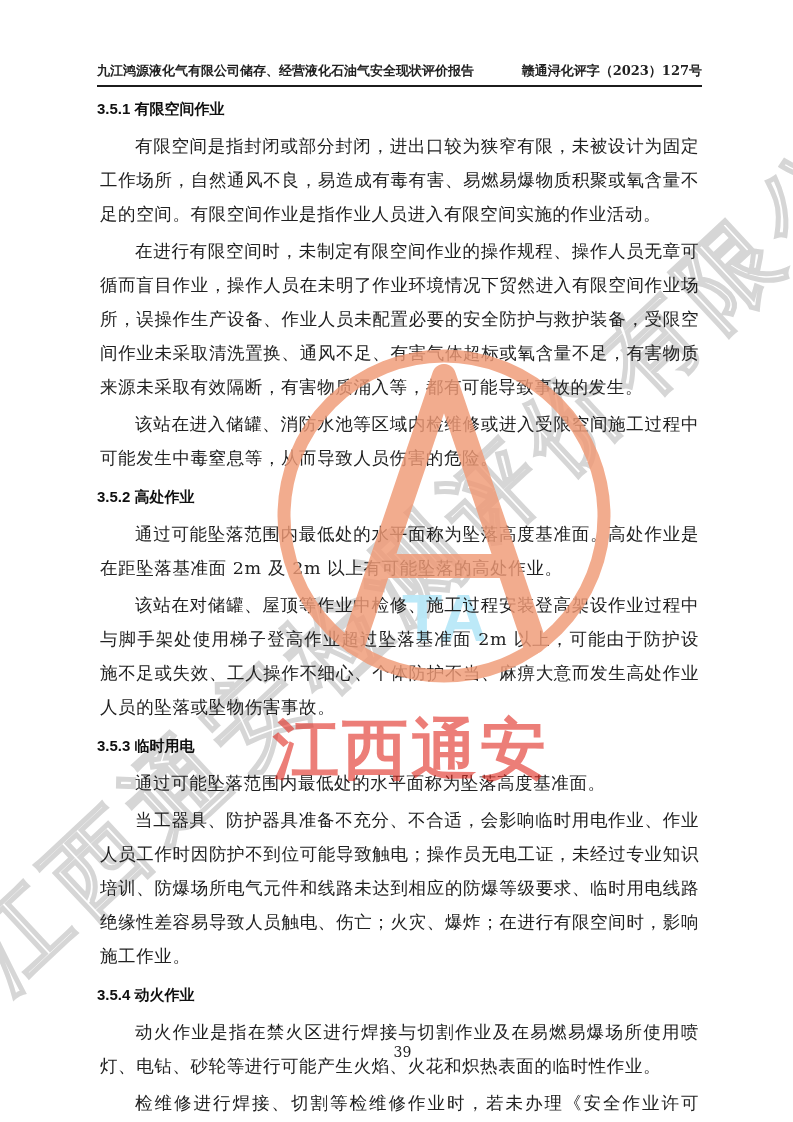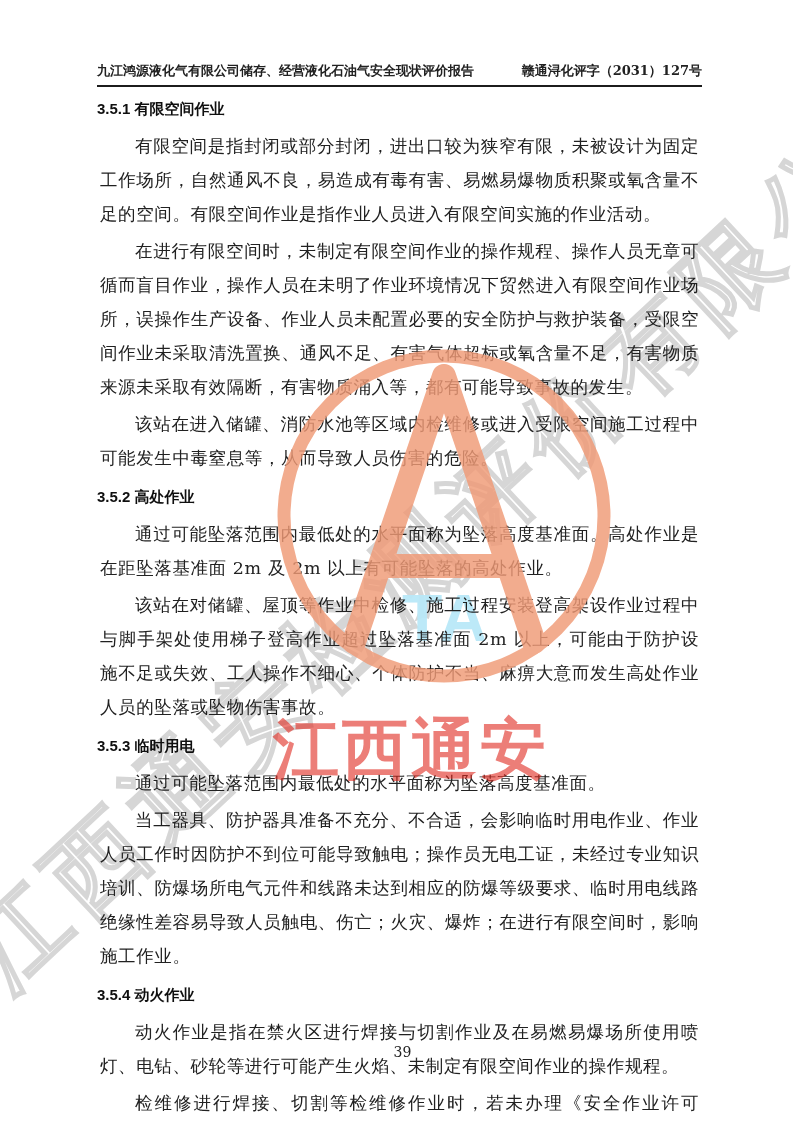--- a/index.html
+++ b/index.html
@@ -80,37 +80,37 @@
     <circle cx="178" cy="178" r="160" fill="none" stroke="#f09a76" stroke-width="13"></circle>
     <path d="M178 38 L88 304 M178 38 L268 304 M116 228 L240 228" fill="none" stroke="#f09a76" stroke-width="24" stroke-linecap="round"></path>
   </svg>
 
   <div class="wm-seal">江西通安</div>
 
   <div class="content">
 
     <div class="header">
       <span class="hleft">九江鸿源液化气有限公司储存、经营液化石油气安全现状评价报告</span>
-      <span class="hright">赣通浔化评字（2031）127号</span>
+      <span class="hright">赣通浔化评字（2023）127号</span>
     </div>
 
     <h2 class="section-heading">3.5.1 有限空间作业</h2>
     <p class="body-para">有限空间是指封闭或部分封闭，进出口较为狭窄有限，未被设计为固定工作场所，自然通风不良，易造成有毒有害、易燃易爆物质积聚或氧含量不足的空间。有限空间作业是指作业人员进入有限空间实施的作业活动。</p>
     <p class="body-para">在进行有限空间时，未制定有限空间作业的操作规程、操作人员无章可循而盲目作业，操作人员在未明了作业环境情况下贸然进入有限空间作业场所，误操作生产设备、作业人员未配置必要的安全防护与救护装备，受限空间作业未采取清洗置换、通风不足、有害气体超标或氧含量不足，有害物质来源未采取有效隔断，有害物质涌入等，都有可能导致事故的发生。</p>
     <p class="body-para">该站在进入储罐、消防水池等区域内检维修或进入受限空间施工过程中可能发生中毒窒息等，从而导致人员伤害的危险。</p>
 
     <h2 class="section-heading">3.5.2 高处作业</h2>
     <p class="body-para">通过可能坠落范围内最低处的水平面称为坠落高度基准面。高处作业是在距坠落基准面 2m 及 2m 以上有可能坠落的高处作业。</p>
     <p class="body-para">该站在对储罐、屋顶等作业中检修、施工过程安装登高架设作业过程中与脚手架处使用梯子登高作业超过坠落基准面 2m 以上，可能由于防护设施不足或失效、工人操作不细心、个体防护不当、麻痹大意而发生高处作业人员的坠落或坠物伤害事故。</p>
 
     <h2 class="section-heading">3.5.3 临时用电</h2>
     <p class="body-para">通过可能坠落范围内最低处的水平面称为坠落高度基准面。</p>
     <p class="body-para">当工器具、防护器具准备不充分、不合适，会影响临时用电作业、作业人员工作时因防护不到位可能导致触电；操作员无电工证，未经过专业知识培训、防爆场所电气元件和线路未达到相应的防爆等级要求、临时用电线路绝缘性差容易导致人员触电、伤亡；火灾、爆炸；在进行有限空间时，影响施工作业。</p>
 
     <h2 class="section-heading">3.5.4 动火作业</h2>
-    <p class="body-para">动火作业是指在禁火区进行焊接与切割作业及在易燃易爆场所使用喷灯、电钻、砂轮等进行可能产生火焰、未制定有限空间作业的操作规程。</p>
+    <p class="body-para">动火作业是指在禁火区进行焊接与切割作业及在易燃易爆场所使用喷灯、电钻、砂轮等进行可能产生火焰、火花和炽热表面的临时性作业。</p>
     <p class="body-para">检维修进行焊接、切割等检维修作业时，若未办理《安全作业许可书》，</p>
 
   </div>
 
   <div class="page-number">39</div>
 
 </div>
 
 </body></html>

